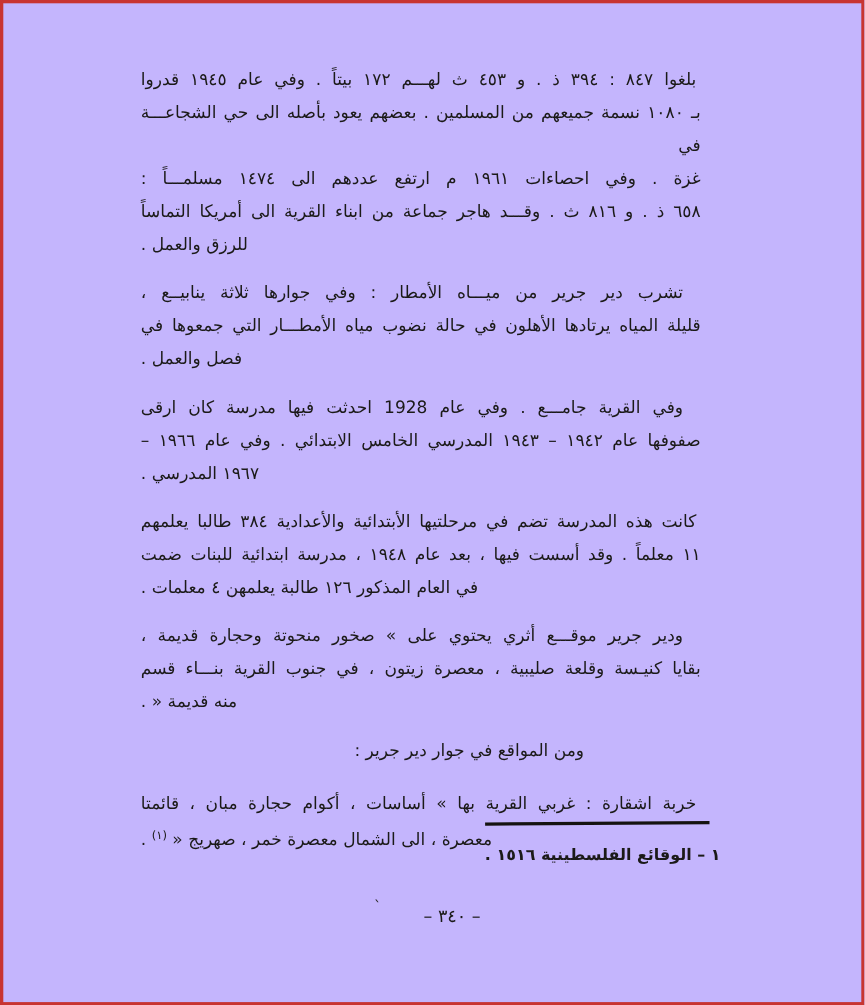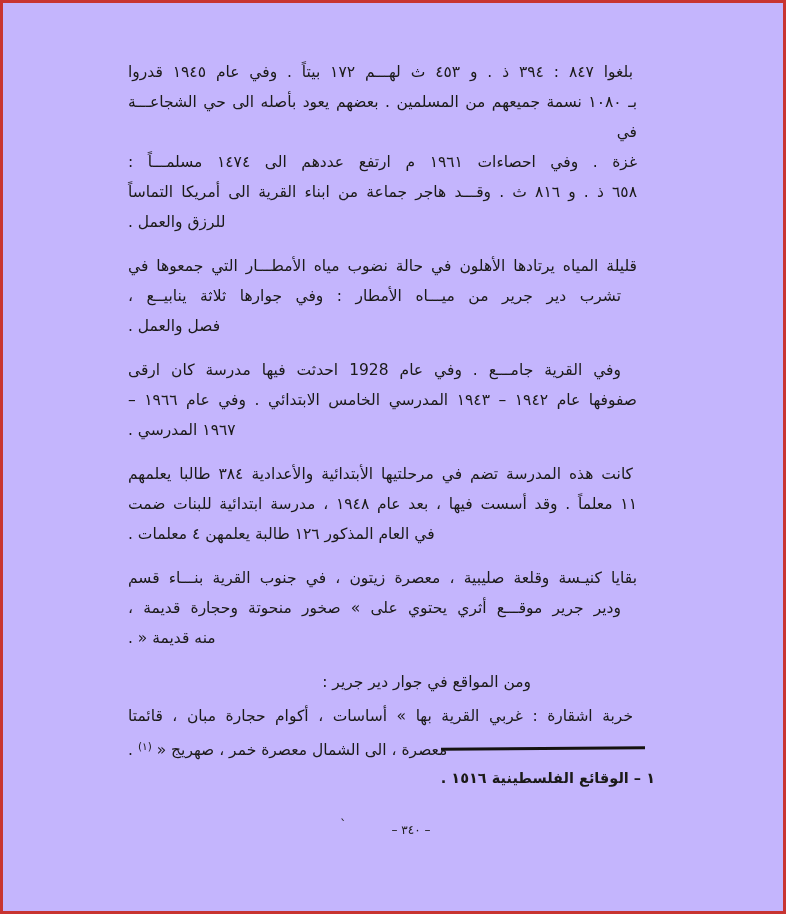--- a/index.html
+++ b/index.html
@@ -7,39 +7,39 @@
   .page {
     position:relative; width:786px; height:914px; box-sizing:border-box;
     background:#c4b5fd; border:3px solid #c83431; overflow:hidden;
     font-family:"DejaVu Sans", sans-serif; color:#1b1a18;
   }
   .text-block {
     position:absolute; top:54px; right:146px; width:509px;
     direction:rtl; font-size:15.5px; line-height:30px;
   }
   .para { margin:0 0 14px 0; }
-  .para.tight { margin-bottom:4px; }
+  .para.tight { margin-bottom:18px; }
   .jline { text-align:justify; text-align-last:justify; }
   .fline { padding-right:16px; }      
   .fline.small-ind { padding-right:4px; }
   .lline { text-align:center; text-align-last:left; }  
   .midline { text-align:right; text-align-last:right; padding-right:106px; } 
   .bold-lead { font-weight:normal; }
   .fnref { font-size:10.5px; vertical-align:5px; letter-spacing:1px; }
   .fn-rule {
     position:absolute; top:744px; right:138px; width:204px; height:2.5px;
     background:#151310; transform:rotate(-0.4deg);
   }
   .footnote {
     position:absolute; top:762px; right:128px; width:509px;
     direction:rtl; text-align:right; font-size:14.5px; font-weight:bold; line-height:26px;
   }
   .page-number {
     position:absolute; top:820px; left:348px; width:120px;
-    text-align:center; font-size:12px; letter-spacing:2px;
+    text-align:center; font-size:16px; letter-spacing:2px;
   }
   .stray-mark {
     position:absolute; top:814px; left:337px; font-size:13px; color:#2a2824;
   }
 </style>
 </head>
 <body>
 
 <div class="page">
 
@@ -47,40 +47,40 @@
 
     <div class="para">
       <div class="jline fline small-ind">بلغوا ٨٤٧ : ٣٩٤ ذ . و ٤٥٣ ث لهـــم ١٧٢ بيتاً . وفي عام ١٩٤٥ قدروا</div>
       <div class="jline">بـ ١٠٨٠ نسمة جميعهم من المسلمين . بعضهم يعود بأصله الى حي الشجاعـــة في</div>
       <div class="jline">غزة . وفي احصاءات ١٩٦١ م ارتفع عددهم الى ١٤٧٤ مسلمـــاً :</div>
       <div class="jline">٦٥٨ ذ . و ٨١٦ ث . وقـــد هاجر جماعة من ابناء القرية الى أمريكا التماساً</div>
       <div class="lline">للرزق والعمل .</div>
     </div>
 
     <div class="para">
+      <div class="jline fline">تشرب دير جرير من ميـــاه الأمطار : وفي جوارها ثلاثة ينابيــع ،</div>
       <div class="jline">قليلة المياه يرتادها الأهلون في حالة نضوب مياه الأمطـــار التي جمعوها في</div>
-      <div class="jline fline">تشرب دير جرير من ميـــاه الأمطار : وفي جوارها ثلاثة ينابيــع ،</div>
       <div class="lline">فصل والعمل .</div>
     </div>
 
     <div class="para">
       <div class="jline fline">وفي القرية جامـــع . وفي عام 1928 احدثت فيها مدرسة كان ارقى</div>
       <div class="jline">صفوفها عام ١٩٤٢ – ١٩٤٣ المدرسي الخامس الابتدائي . وفي عام ١٩٦٦ –</div>
       <div class="lline">١٩٦٧ المدرسي .</div>
     </div>
 
     <div class="para">
       <div class="jline fline small-ind">كانت هذه المدرسة تضم في مرحلتيها الأبتدائية والأعدادية ٣٨٤ طالبا يعلمهم</div>
       <div class="jline">١١ معلماً . وقد أسست فيها ، بعد عام ١٩٤٨ ، مدرسة ابتدائية للبنات ضمت</div>
       <div class="lline">في العام المذكور ١٢٦ طالبة يعلمهن ٤ معلمات .</div>
     </div>
 
     <div class="para">
+      <div class="jline fline">ودير جرير موقـــع أثري يحتوي على » صخور منحوتة وحجارة قديمة ،</div>
       <div class="jline">بقايا كنيـسة وقلعة صليبية ، معصرة زيتون ، في جنوب القرية بنـــاء قسم</div>
-      <div class="jline fline">ودير جرير موقـــع أثري يحتوي على » صخور منحوتة وحجارة قديمة ،</div>
       <div class="lline">منه قديمة « .</div>
     </div>
 
     <div class="para tight">
       <div class="midline">ومن المواقع في جوار دير جرير :</div>
     </div>
 
     <div class="para">
       <div class="jline fline small-ind">
         <span class="bold-lead">خربة اشقارة :</span>

